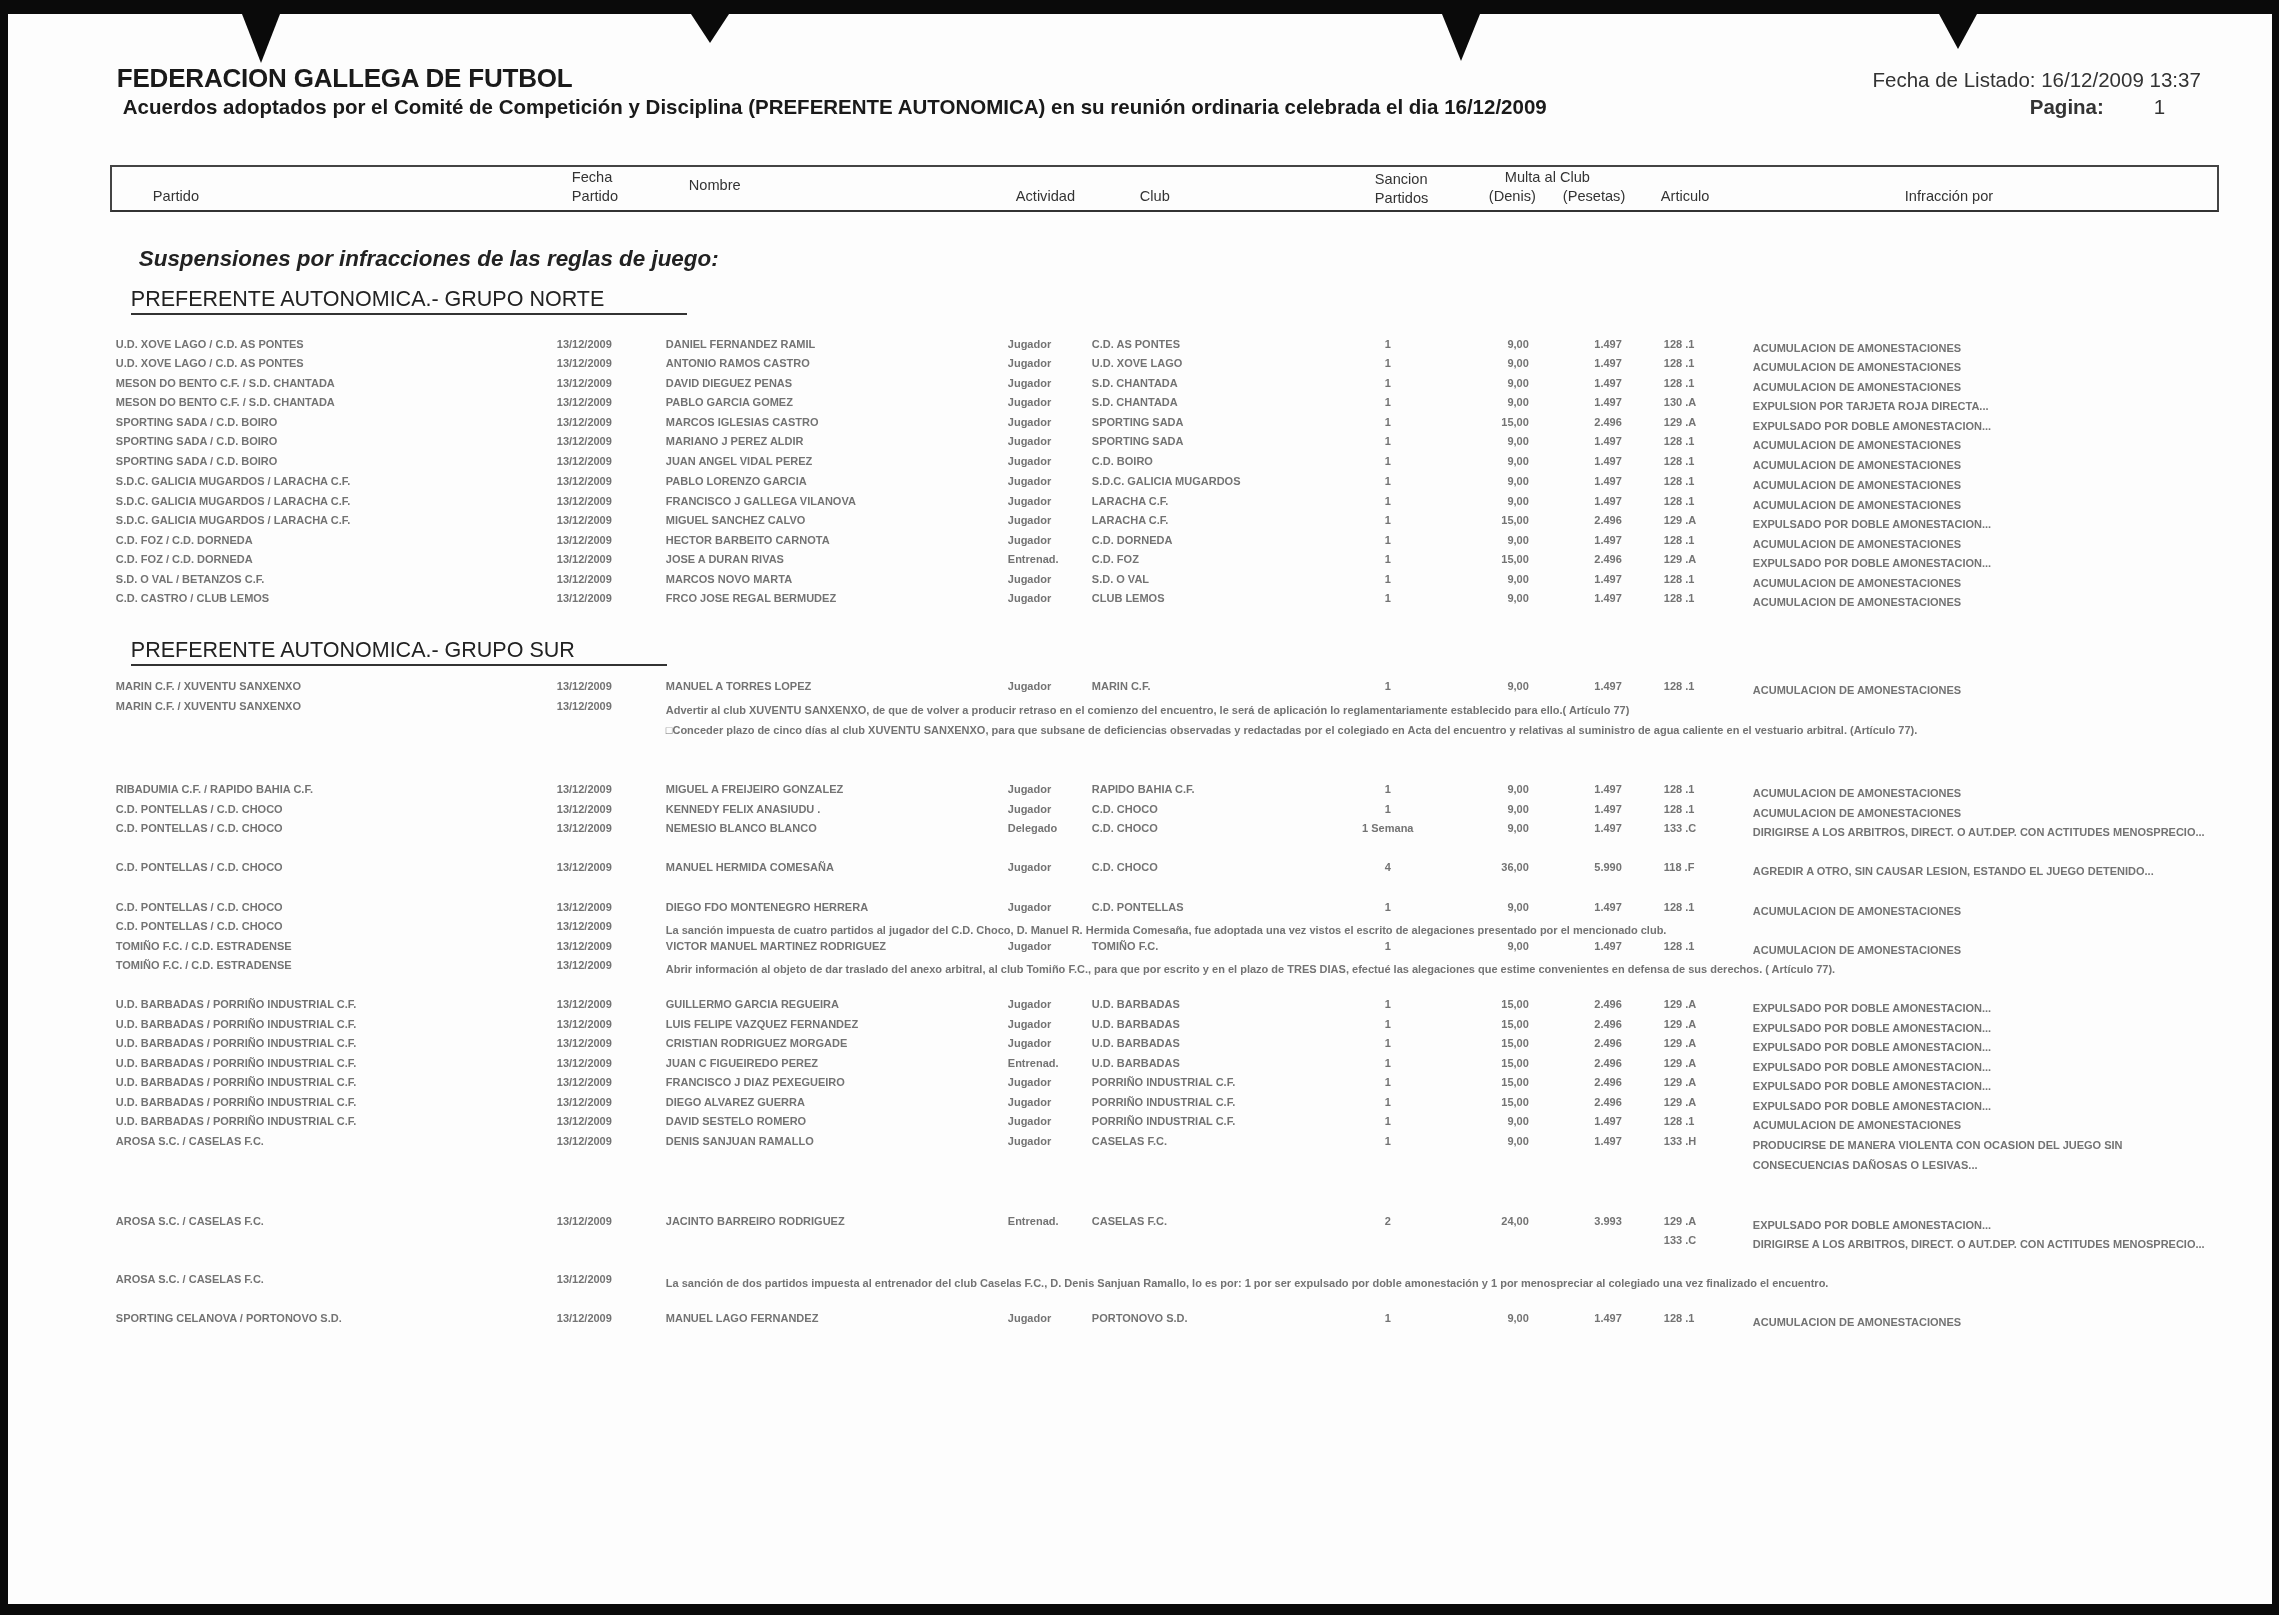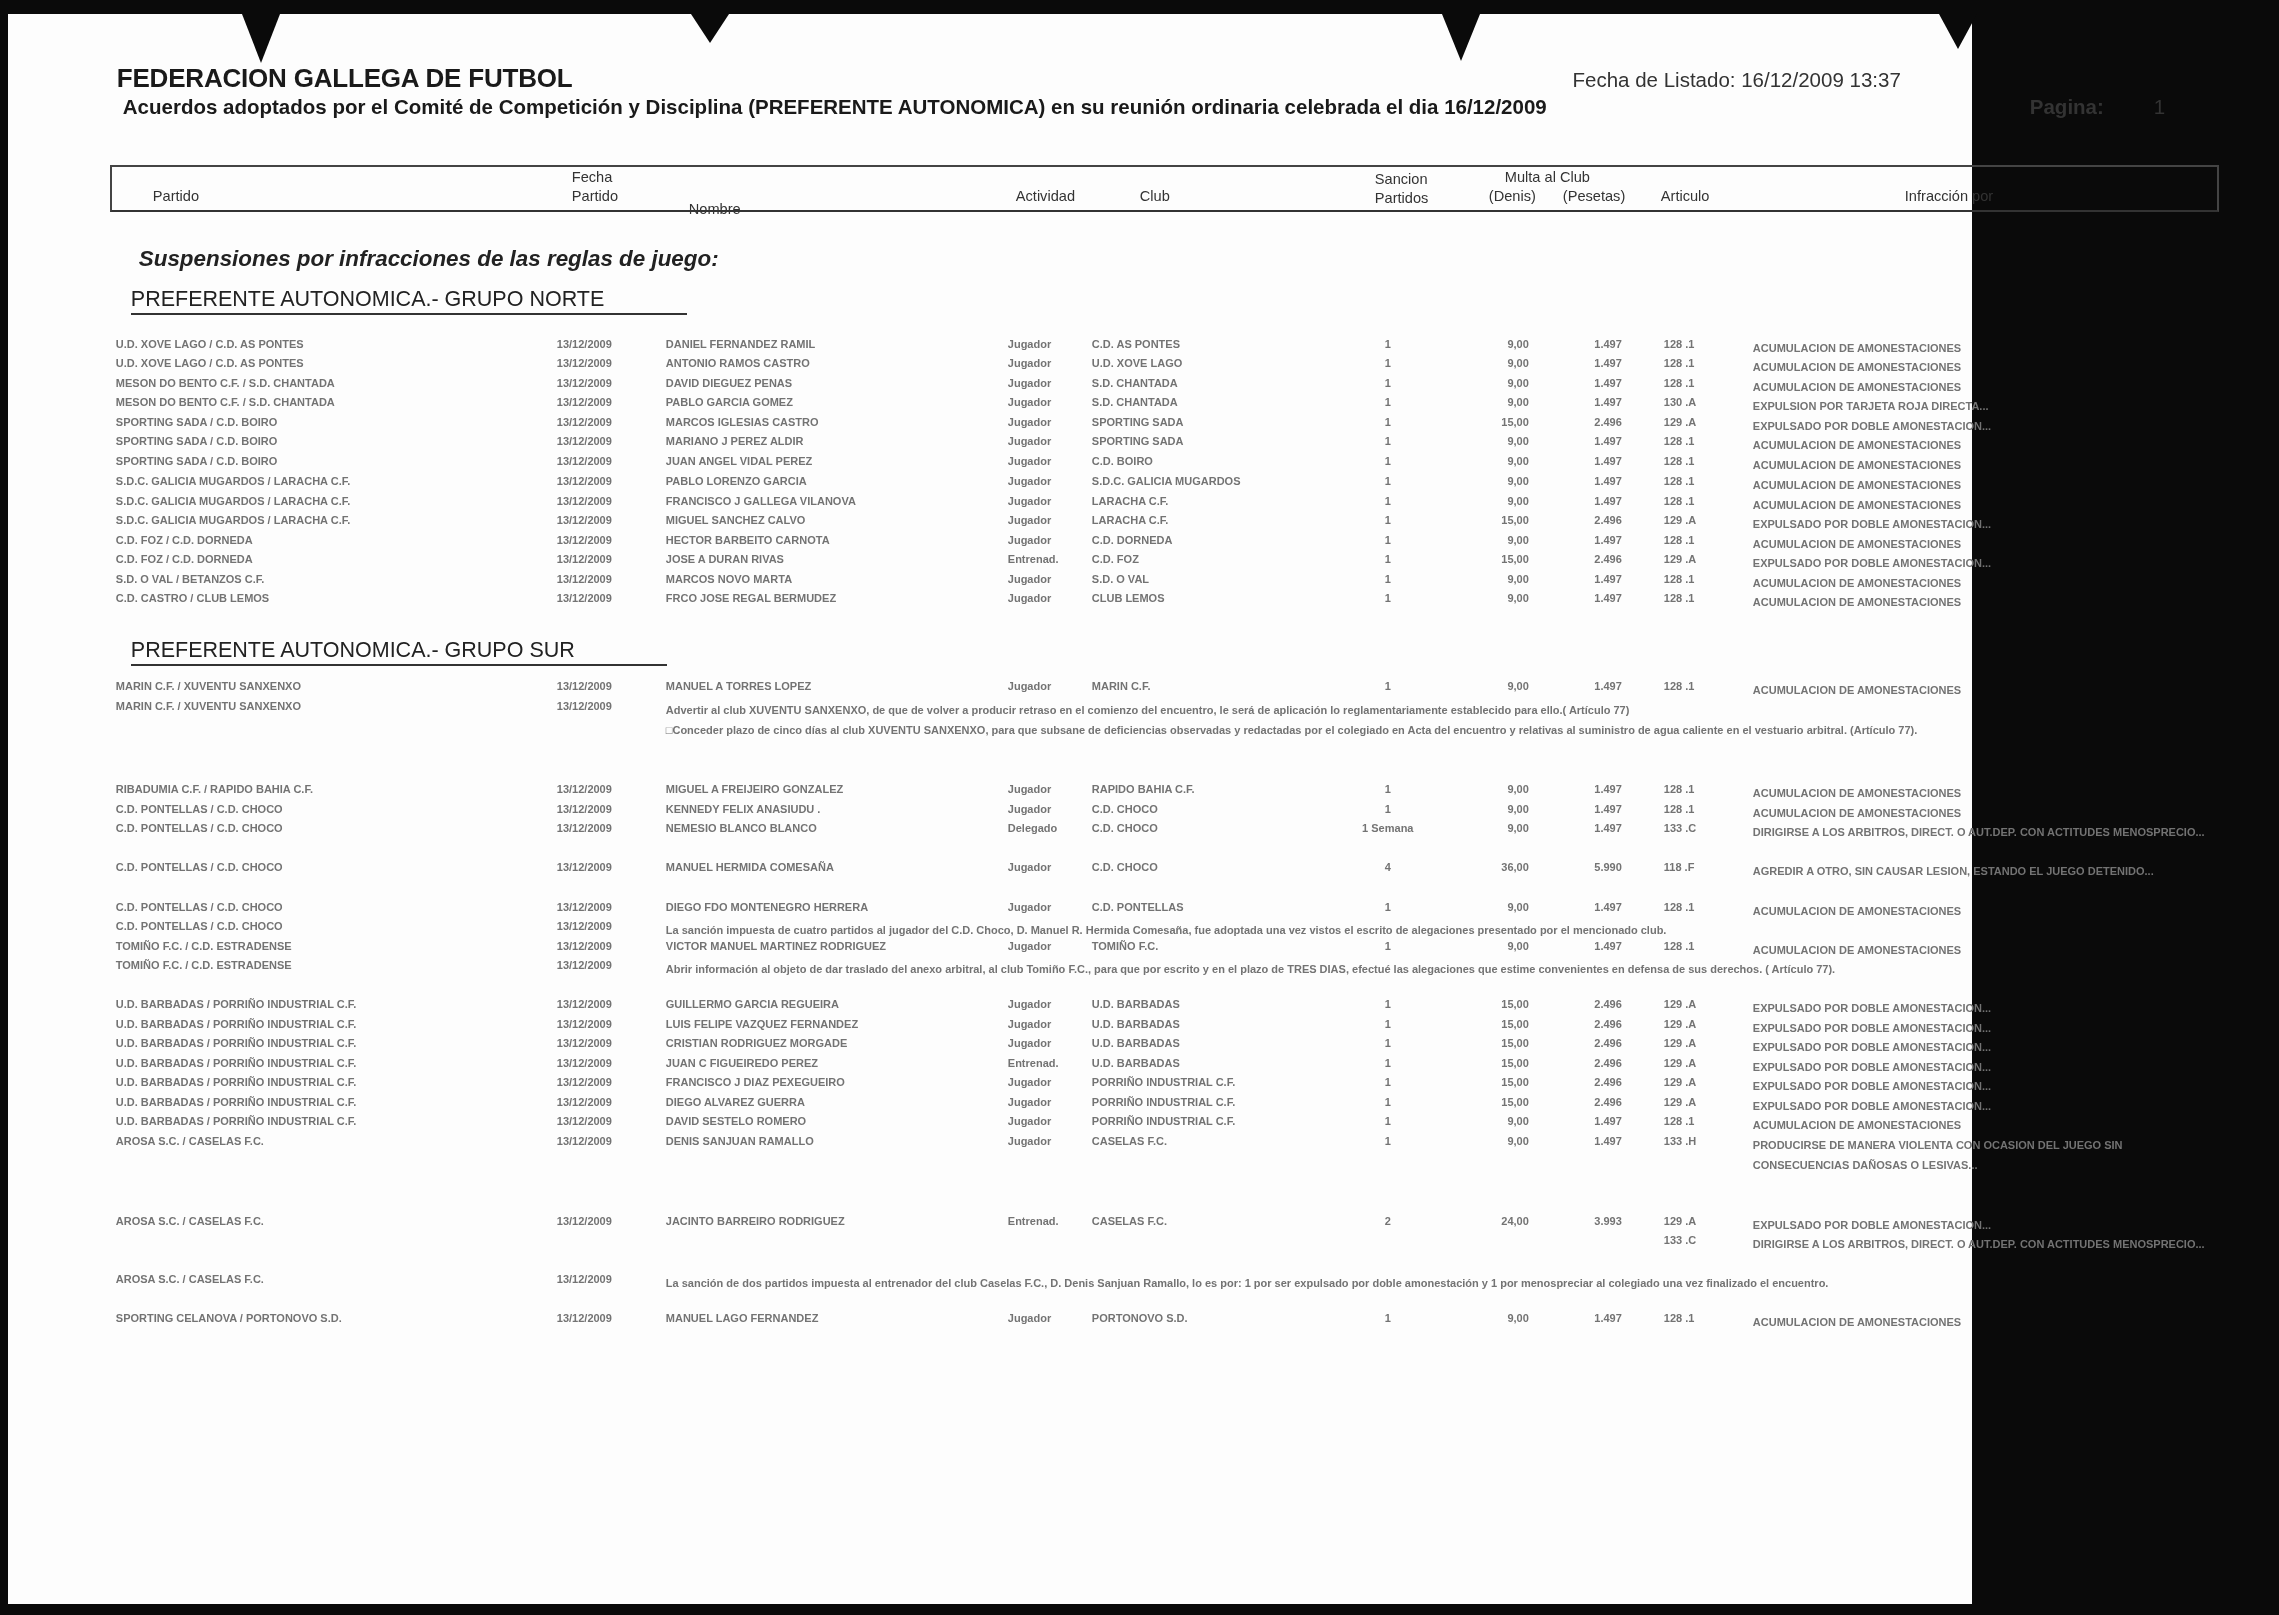--- a/index.html
+++ b/index.html
@@ -3,21 +3,21 @@
 <meta charset="utf-8">
 <style>
   html, body { margin: 0; padding: 0; }
   body {
     width: 2279px; height: 1616px; position: relative; overflow: hidden;
     background: #0a0a0a;
     font-family: "Liberation Sans", sans-serif;
     color: #1a1a1a;
   }
   .sheet {
-    position: absolute; left: 7.8px; top: 13.7px; width: 1964px; height: 1590px;
+    position: absolute; left: 7.8px; top: 13.7px; width: 2264px; height: 1590px;
     background: #fdfdfd;
   }
   .notch { position: absolute; top: 0; width: 0; height: 0;
     border-left: 19.5px solid transparent; border-right: 19.5px solid transparent;
     border-top: 49px solid #0a0a0a; }
   .title { position: absolute; left: 109px; top: 49px; font-size: 26px; font-weight: bold; letter-spacing: -0.2px; }
   .subtitle { position: absolute; left: 115px; top: 81px; font-size: 20.5px; font-weight: bold; }
   .listdate { position: absolute; right: 71px; top: 54px; font-size: 20.5px; color: #333; }
   .pagina { position: absolute; left: 2022px; top: 81px; font-size: 20.5px; font-weight: bold; color: #333; }
   .pagenum { position: absolute; left: 2146px; top: 81px; font-size: 20.5px; color: #333; }
@@ -56,21 +56,21 @@
   <div class="title">FEDERACION GALLEGA DE FUTBOL</div>
   <div class="subtitle">Acuerdos adoptados por el Comité de Competición y Disciplina (PREFERENTE AUTONOMICA) en su reunión ordinaria celebrada el dia 16/12/2009</div>
   <div class="listdate">Fecha de Listado: 16/12/2009 13:37</div>
   <div class="pagina">Pagina:</div>
   <div class="pagenum">1</div>
 
   <div class="hdrbox">
     <span class="hcell" style="left:41px; top:21.5px;">Partido</span>
     <span class="hcell" style="left:460px; top:2px;">Fecha</span>
     <span class="hcell" style="left:460px; top:21.5px;">Partido</span>
-    <span class="hcell" style="left:577px; top:34px;">Nombre</span>
+    <span class="hcell" style="left:577px; top:10px;">Nombre</span>
     <span class="hcell" style="left:904px; top:21.5px;">Actividad</span>
     <span class="hcell" style="left:1028px; top:21.5px;">Club</span>
     <span class="hcell" style="left:1263px; top:3.9px;">Sancion</span>
     <span class="hcell" style="left:1263px; top:23.4px;">Partidos</span>
     <span class="hcell" style="left:1393px; top:2px;">Multa al Club</span>
     <span class="hcell" style="left:1377px; top:21.5px;">(Denis)</span>
     <span class="hcell" style="left:1451px; top:21.5px;">(Pesetas)</span>
     <span class="hcell" style="left:1549px; top:21.5px;">Articulo</span>
     <span class="hcell" style="left:1793px; top:21.5px;">Infracción por</span>
   </div>

